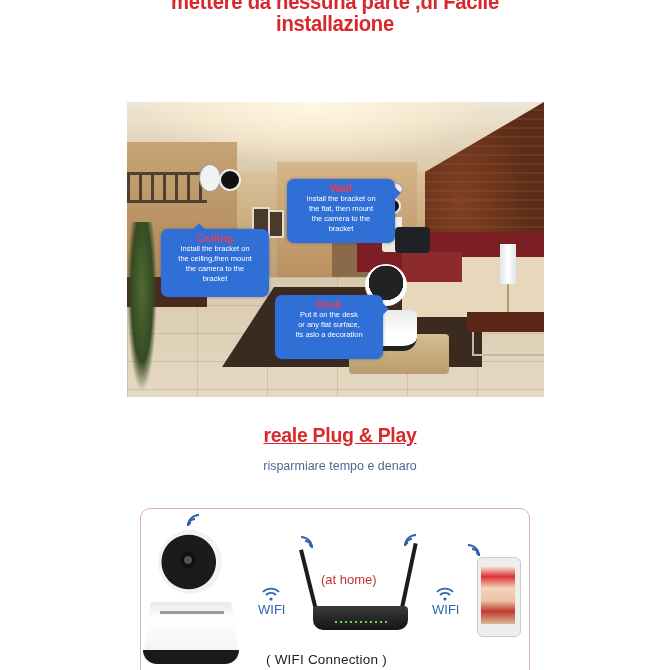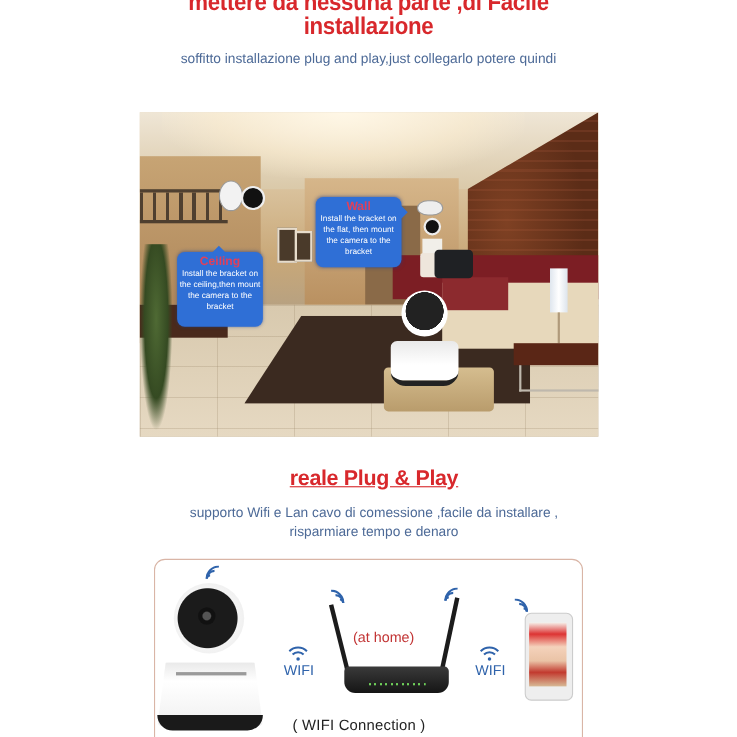--- a/index.html
+++ b/index.html
@@ -48,21 +48,21 @@
   .ottoman { left:222px; top:232px; width:100px; height:40px; background:linear-gradient(180deg,#d5bd8f,#b99c6c); border-radius:4px; }
   .ac-unit { left:257px; top:115px; width:18px; height:60px; background:#f1efe9; }
 
   .cam-ceiling { left:72px; top:62px; width:20px; height:26px; background:#f2f2f2; border-radius:50%; border:1px solid #999; }
   .cam-ceiling-lens { left:92px; top:67px; width:18px; height:18px; background:#111; border-radius:50%; border:2px solid #eee; }
   .cam-wall { left:252px; top:80px; width:22px; height:12px; background:#eeeeee; border-radius:50%/60%; border:1px solid #999; }
   .cam-wall-lens { left:258px; top:96px; width:12px; height:12px; background:#111; border-radius:50%; border:2px solid #eee; }
   .cam-desk-head { left:238px; top:162px; width:42px; height:42px; background:radial-gradient(circle at 50% 45%, #222 0 55%, #fff 56%); border-radius:50%; }
   .cam-desk-base { left:228px; top:208px; width:62px; height:36px; background:linear-gradient(180deg,#e9e9e9,#ffffff 60%); border-radius:6px 6px 14px 14px; border-bottom:5px solid #222; }
 
-  .callout { position:absolute; background:#2f6fd6; border-radius:7px; color:#ffffff; text-align:center; font-size:7.5px; line-height:10px; padding:3px 2px; box-shadow:0 0 3px rgba(30,60,140,0.5); }
+  .callout { position:absolute; background:#2f6fd6; border-radius:7px; color:#ffffff; text-align:center; font-size:7.5px; line-height:10px; padding:3px 17px; box-shadow:0 0 3px rgba(30,60,140,0.5); }
   .callout .ct { color:#e0405a; font-size:11px; line-height:12px; font-weight:bold; }
   .callout .tail { position:absolute; width:8px; height:8px; background:#2f6fd6; transform:rotate(45deg); }
   #c-ceiling { left:34px; top:127px; width:74px; height:62px; }
   #c-ceiling .tail { left:34px; top:-4px; }
   #c-wall { left:160px; top:77px; width:74px; height:58px; }
   #c-wall .tail { right:-4px; top:10px; }
   #c-desk { left:148px; top:193px; width:74px; height:58px; }
   #c-desk .tail { right:-4px; top:10px; }
 
   #plug-title { left:150px; top:424px; width:380px; font-size:19.5px; line-height:22px;text-decoration:underline; }
@@ -89,21 +89,20 @@
   #wifi-label-1 { left:258px; top:602px; }
   #wifi-label-2 { left:432px; top:602px; }
   #at-home { left:321px; top:572px; color:#c23434; font-size:13px; }
   #conn-label { left:266px; top:652px; color:#222; font-size:13.5px; letter-spacing:0.2px; }
 </style>
 </head>
 <body>
 
 <div id="headline" class="abs title-red">mettere da nessuna parte ,di Facile installazione</div>
 <div id="intro" class="abs sub-blue">
-  <div>soffitto installazione plug and play,just collegarlo potere quindi</div>
 </div>
 
 <div id="room" class="abs">
   <div class="abs ceiling"></div>
   <div class="abs ceiling-glow"></div>
   <div class="abs left-wall"></div>
   <div class="abs meander"></div>
   <div class="abs corridor"></div>
   <div class="abs corridor-door"></div>
   <div class="abs frame-pics"></div>
@@ -142,25 +141,31 @@
     <div>bracket</div>
   </div>
   <div id="c-wall" class="callout">
     <div class="tail"></div>
     <div class="ct">Wall</div>
     <div>Install the bracket on</div>
     <div>the flat, then mount</div>
     <div>the camera to the</div>
     <div>bracket</div>
   </div>
+  <div id="c-desk" class="callout">
+    <div class="tail"></div>
+    <div class="ct">Desk</div>
+    <div>Put it on the desk</div>
+    <div>or any flat surface,</div>
+    <div>Its aslo a decoration</div>
+  </div>
 </div>
 
 <div id="plug-title" class="abs title-red">reale Plug &amp; Play</div>
 <div id="plug-sub" class="abs sub-blue">
-  <div>supporto Wifi e Lan cavo di comessione ,facile da installare ,</div>
   <div>risparmiare tempo e denaro</div>
 </div>
 
 <div id="conn-frame" class="abs"></div>
 
 <svg class="wifi-ic" style="left:186px;top:514px" width="16" height="14" viewBox="0 0 16 14">
   <g fill="none" stroke="#2f63ab" stroke-width="2">
       <path d="M2 12 A3 3 0 0 1 5 9"></path>
       <path d="M2 12 A7 7 0 0 1 9 5"></path>
       <path d="M2 12 A11 11 0 0 1 13 1"></path>

